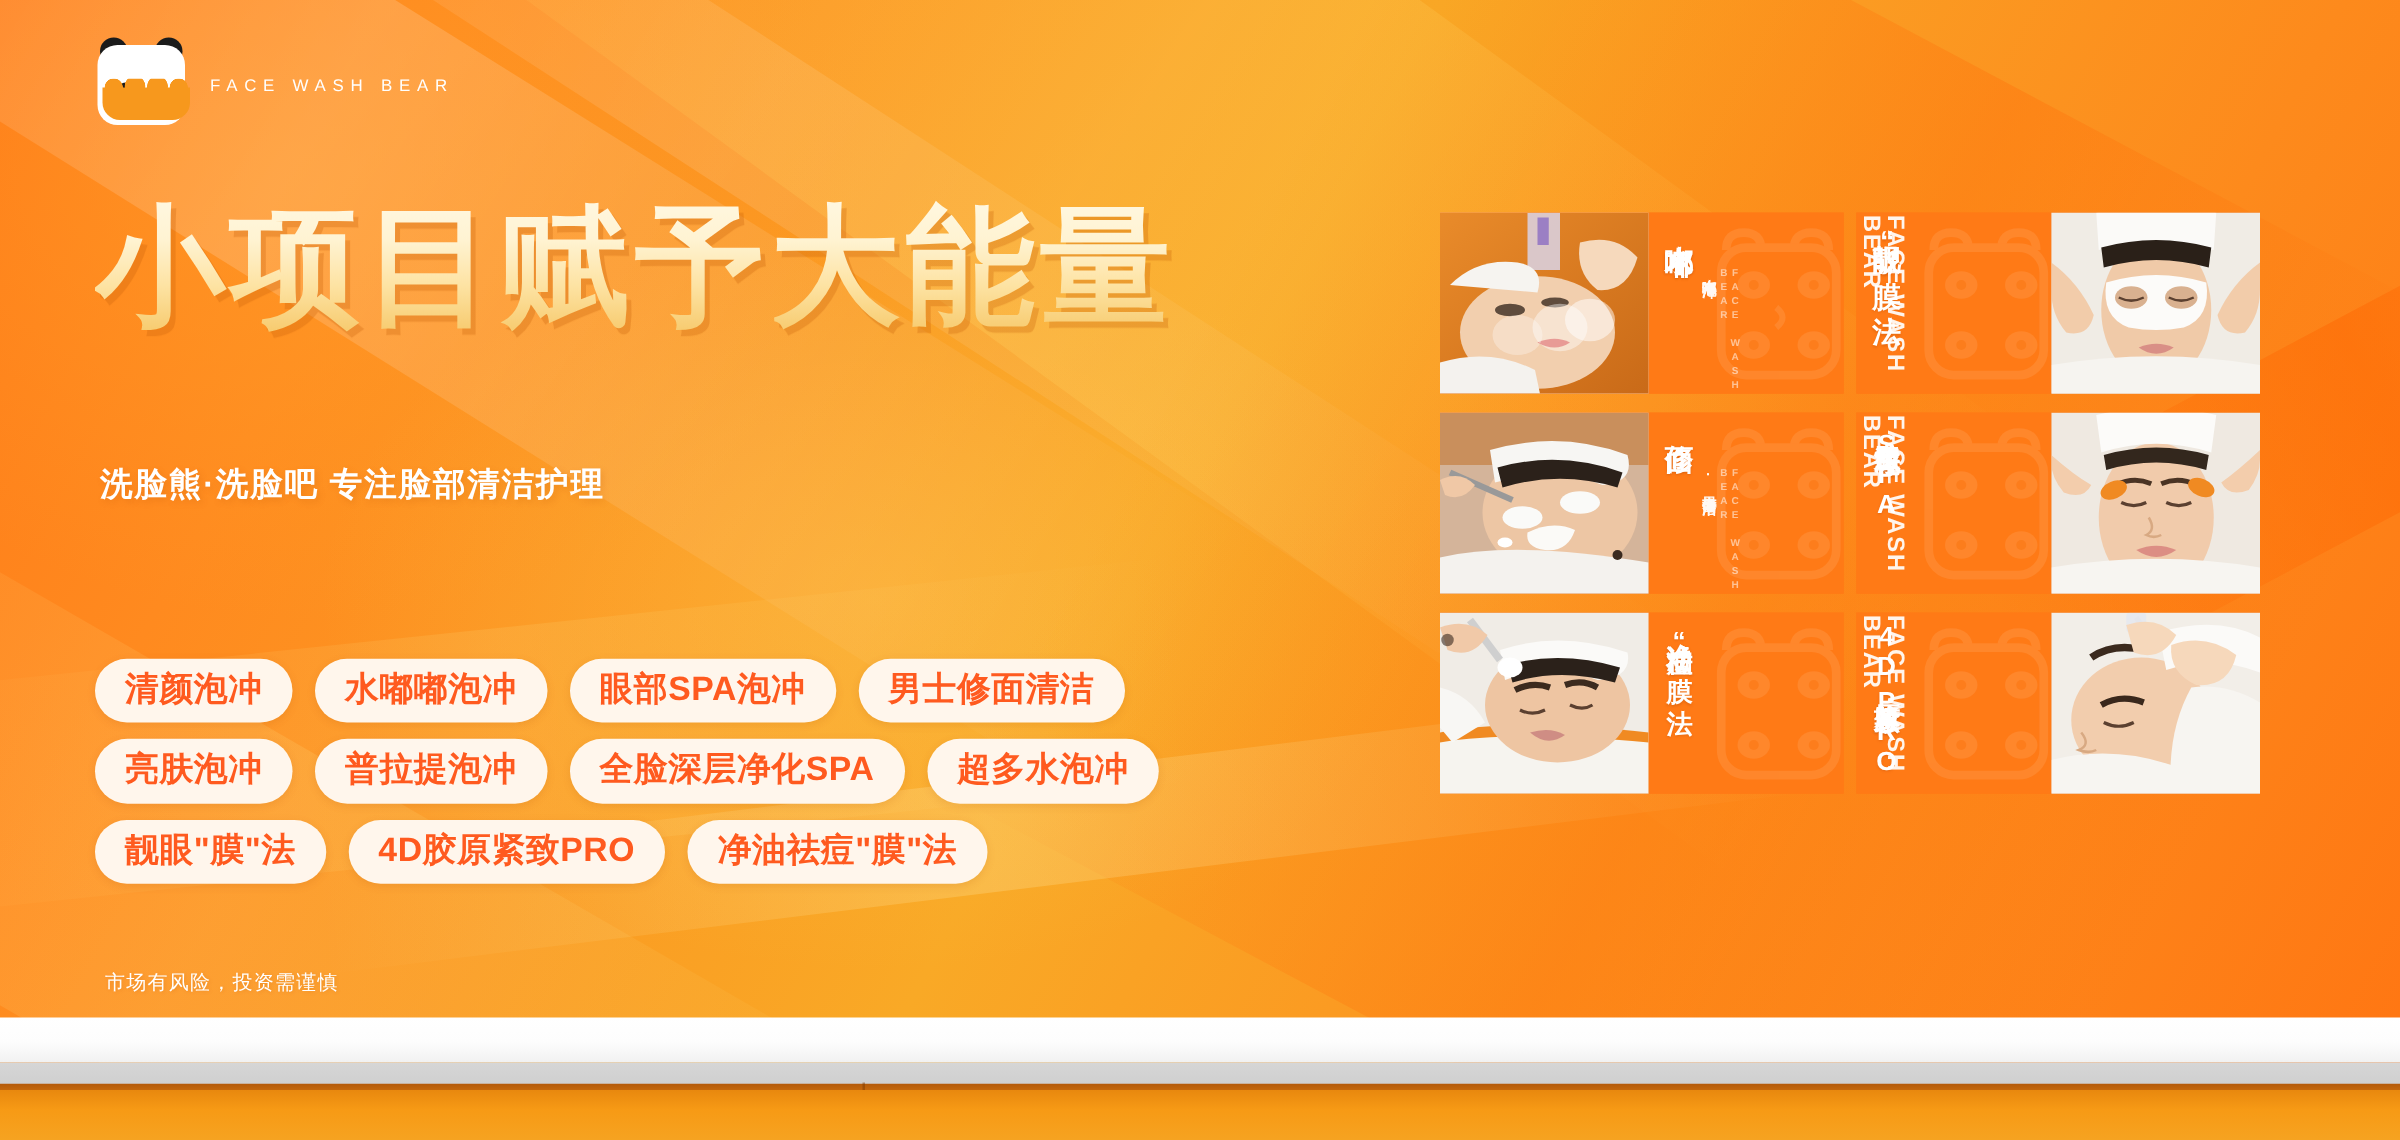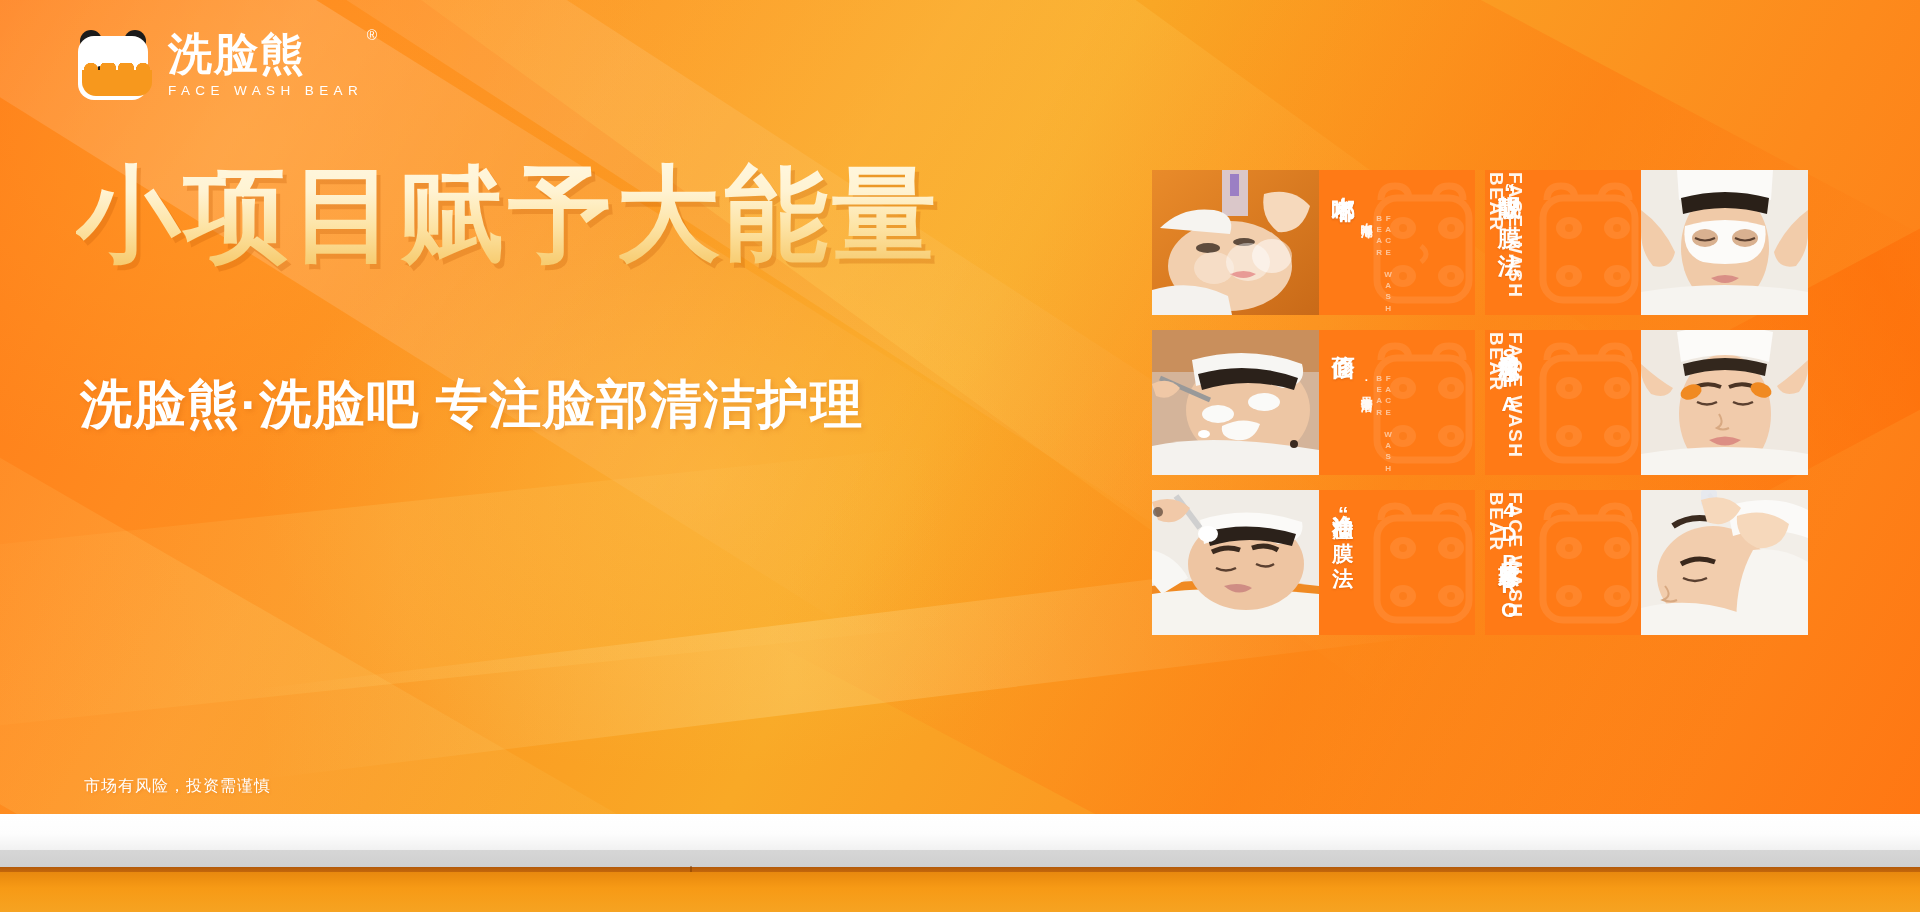--- a/index.html
+++ b/index.html
@@ -93,21 +93,21 @@
     position:absolute; left:76px; top:158px;
     font-size:104px; font-weight:900; line-height:1.08;
     letter-spacing:4px;
     background: linear-gradient(180deg,#FFF7E0 0%,#FFF3D2 30%,#FDE3A4 62%,#F6C868 100%);
     -webkit-background-clip:text; background-clip:text; color:transparent;
     filter: drop-shadow(4px 5px 0 rgba(198,92,6,.28));
     white-space:nowrap;
   }
   .subhead {
     position:absolute; left:80px; top:370px;
-    font-size:52px; font-weight:700; color:#fff; letter-spacing:1.5px;
+    font-size:26px; font-weight:700; color:#fff; letter-spacing:1.5px;
     text-shadow: 2px 2px 5px rgba(186,80,4,.22);
     white-space:nowrap;
   }
 
   
   .pills { position:absolute; left:76px; top:527px; width:1060px; }
   .pill-row { display:flex; gap:18px; margin-bottom:13px; }
   .pill {
     background:#FFF6EC;
     border-radius:999px;
@@ -230,28 +230,46 @@
       <div class="ear r"></div>
       <div class="panda-body">
         <div class="eye l"></div>
         <div class="eye r"></div>
         <div class="nose"></div>
         <div class="smile"></div>
         <div class="foam"></div>
       </div>
     </div>
     <div class="logo-text">
-      <div class="logo-cn"><span>洗脸熊</span><span class="logo-reg">®</span></div>
       <div class="logo-en">FACE WASH BEAR</div>
     </div>
   </div>
 
   <div class="headline">小项目赋予大能量</div>
   <div class="subhead">洗脸熊·洗脸吧 专注脸部清洁护理</div>
 
+  <div class="pills">
+    <div class="pill-row">
+      <div class="pill">清颜泡冲</div>
+      <div class="pill">水嘟嘟泡冲</div>
+      <div class="pill">眼部SPA泡冲</div>
+      <div class="pill">男士修面清洁</div>
+    </div>
+    <div class="pill-row">
+      <div class="pill">亮肤泡冲</div>
+      <div class="pill">普拉提泡冲</div>
+      <div class="pill">全脸深层净化SPA</div>
+      <div class="pill">超多水泡冲</div>
+    </div>
+    <div class="pill-row">
+      <div class="pill">靓眼"膜"法</div>
+      <div class="pill">4D胶原紧致PRO</div>
+      <div class="pill">净油祛痘"膜"法</div>
+    </div>
+  </div>
 
   <div class="disclaimer">市场有风险，投资需谨慎</div>
 
   <div class="grid">
 
     <div class="card">
       <div class="photo">
         <svg class="ph" viewBox="0 0 167 145" preserveAspectRatio="none">
           <defs>
               <linearGradient id="bg1" x1="0" y1="0" x2="1" y2="1">

